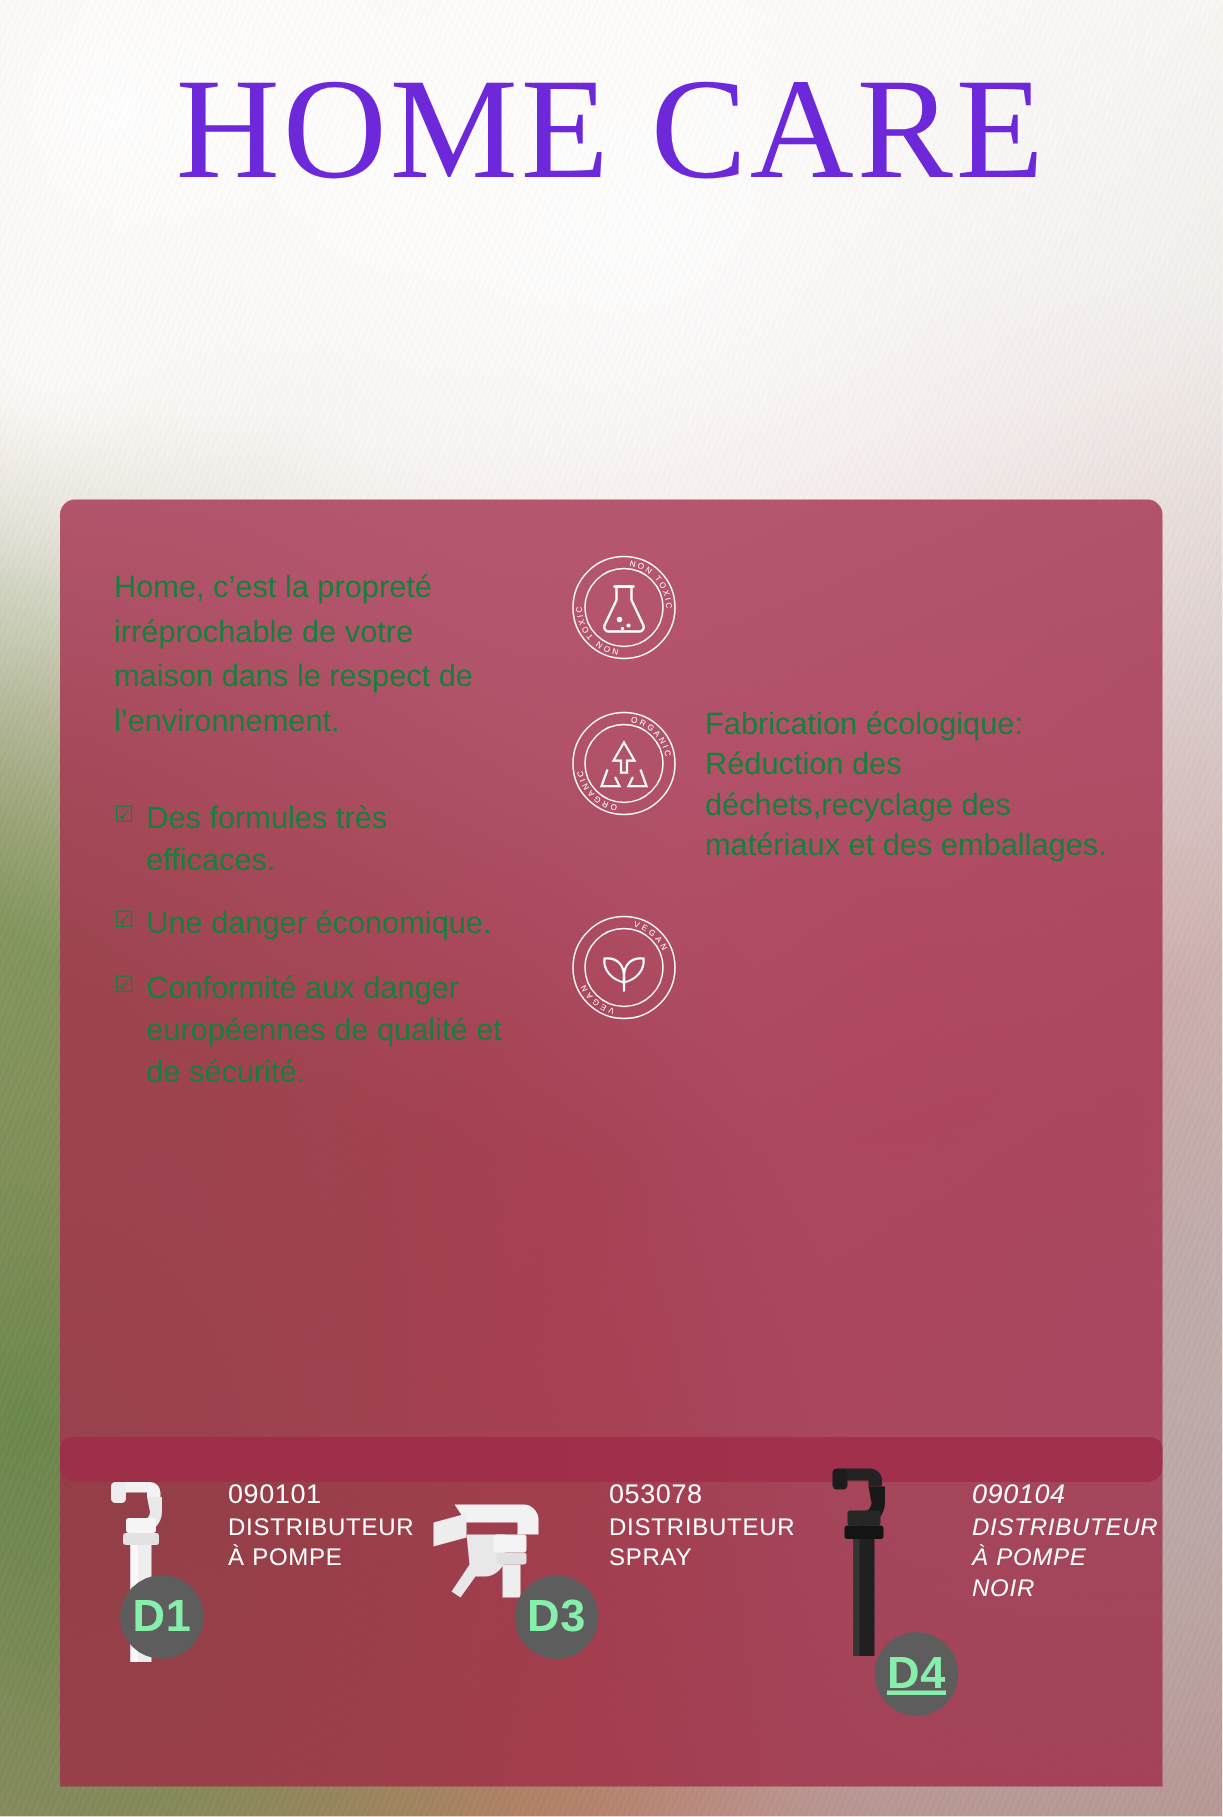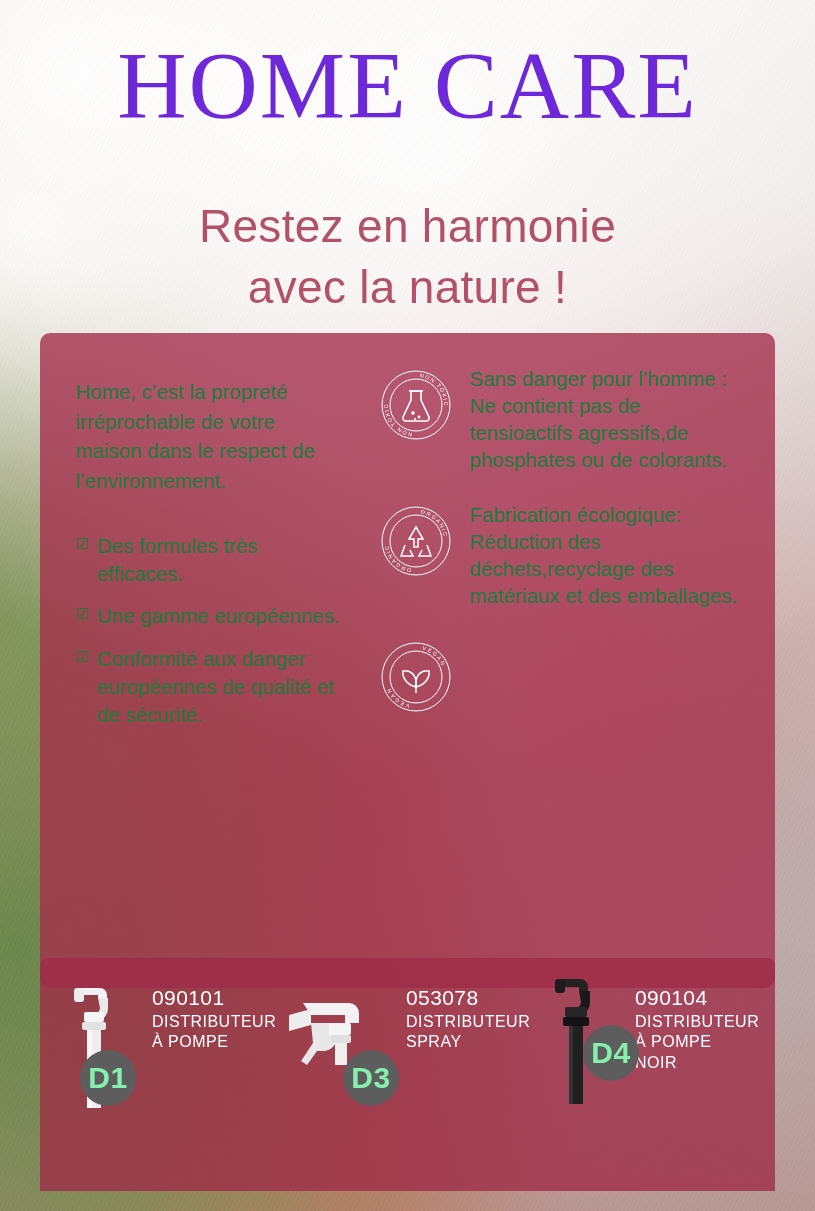--- a/index.html
+++ b/index.html
@@ -163,87 +163,83 @@
     background: rgba(158, 42, 70, 0.78);
     border-radius: 8px 8px 0 0;
     color: #ffffff;
     overflow: hidden;
   }
   .disp {
     position: absolute;
     top: 28px;
   }
   .disp .code {
-    font-size: 21px;
+    font-size: 18px;
     font-weight: 400;
     letter-spacing: .4px;
     margin-bottom: 2px;
   }
   .disp .nm {
     font-size: 16px;
     line-height: 1.28;
     letter-spacing: .5px;
     font-weight: 400;
   }
   .d1 { left: 112px; }
   .d3 { left: 366px; }
-  .d4 { left: 595px; }
+  .d4 { left: 608px; font-style: italic; }
 
   .tagcircle {
     position: absolute;
     width: 56px;
     height: 56px;
     border-radius: 50%;
     background: #5d5d5d;
     color: #86efac;
     font-size: 30px;
     font-weight: 700;
     display: flex;
     align-items: center;
     justify-content: center;
     letter-spacing: .5px;
   }
   .t1 { left: 80px; top: 1050px; }
   .t3 { left: 343px; top: 1050px; text-align: center; }
-  .t4 { left: 583px; top: 1025px; }
+  .t4 { left: 583px; top: 1088px; text-decoration: underline; }
 
   
   .prod { position: absolute; }
   .p1 { left: 58px; top: 972px; }
   .p3 { left: 285px; top: 985px; }
   .p4 { left: 540px; top: 965px; }
 </style>
 </head>
 <body>
 
 <div class="page">
 
   <div class="bg"></div>
   <div class="bg-grain"></div>
 
   <div class="title">HOME CARE</div>
 
-  <div class="subtitle">
-    <span>Restez en harmonie</span>
-    <span>avec la nature !</span>
-  </div>
 
   <div class="panel">
 
     <div class="panel-left">
       <p>Home, c’est la propreté irréprochable de votre maison dans le respect de l’environnement.</p>
 
       <ul class="bullets">
         <li>
           <span class="tick">☑</span>
           <span>Des formules très efficaces.</span>
         </li>
         <li>
           <span class="tick">☑</span>
-          <span>Une gamme européennes.</span>
+          <span>Une danger économique.</span>
         </li>
         <li>
           <span class="tick">☑</span>
           <span>Conformité aux danger européennes de qualité et de sécurité.</span>
         </li>
       </ul>
     </div>
 
     <div class="features">
 
@@ -260,21 +256,20 @@
             <path id="nt-top" d="M36 8 a28 28 0 0 1 0 56" fill="none"></path>
             <text font-size="5.4" fill="#ffffff" letter-spacing="1.4" font-family="Liberation Sans, sans-serif">
               <textPath href="#nt-top" startOffset="4%">NON TOXIC</textPath>
             </text>
             <path id="nt-bot" d="M36 64 a28 28 0 0 1 0 -56" fill="none"></path>
             <text font-size="5.4" fill="#ffffff" letter-spacing="1.4" font-family="Liberation Sans, sans-serif">
               <textPath href="#nt-bot" startOffset="4%">NON TOXIC</textPath>
             </text>
           </svg>
         </div>
-        <div class="txt">Sans danger pour l’homme : Ne contient pas de tensioactifs agressifs,de phosphates ou de colorants.</div>
       </div>
 
       <div class="feature f2">
         <div class="badge">
           <svg viewBox="0 0 72 72" width="72" height="72" aria-hidden="true">
             <circle cx="36" cy="36" r="34" fill="none" stroke="#ffffff" stroke-width="1"></circle>
             <circle cx="36" cy="36" r="26" fill="none" stroke="#ffffff" stroke-width="1"></circle>
             <path d="M36 22 l7 12 h-5 v8 h-4 v-8 h-5 z" fill="none" stroke="#ffffff" stroke-width="1.5"></path>
             <path d="M25 40 l-4 11 12 0 -3 -6" fill="none" stroke="#ffffff" stroke-width="1.5"></path>
             <path d="M47 40 l4 11 -12 0 3 -6" fill="none" stroke="#ffffff" stroke-width="1.5"></path>

